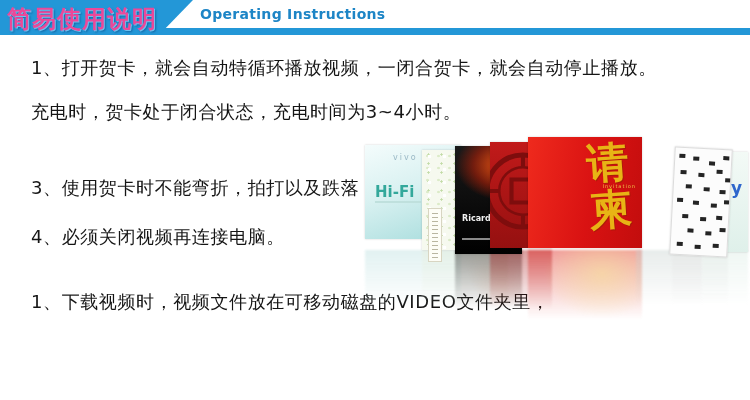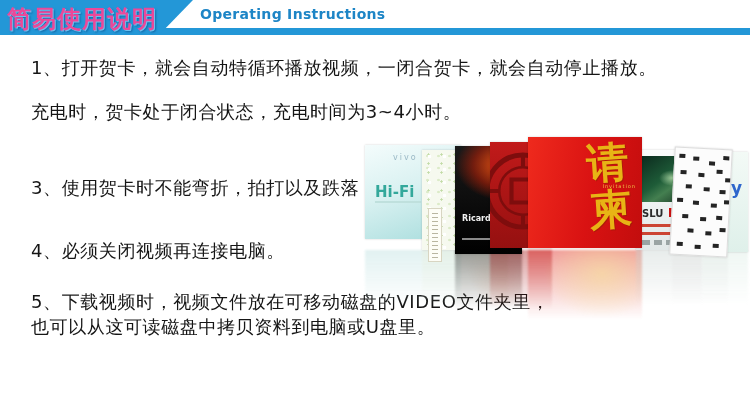--- a/index.html
+++ b/index.html
@@ -16,21 +16,21 @@
                     text-shadow:1px 1px 0 rgba(120,200,245,.9),2px 2px 2px rgba(10,70,130,.55);}
   .banner .title-en{position:absolute;left:200px;top:6px;font-size:14px;font-weight:bold;
                     color:#1d85c6;letter-spacing:.3px;white-space:nowrap;}
 
   
   .instructions{position:absolute;left:0;top:0;width:750px;height:400px;margin-left:26px;}
   .item{position:absolute;left:0;margin:0;color:#151515;font-size:18px;line-height:25px;
         letter-spacing:.6px;white-space:nowrap;}
   .item .ln{display:block;padding-left:5px;}
   .item .ln + .ln{}
-  .i1{top:55px;} .i2{top:99px;} .i3{top:175px;} .i4{top:238px;text-align:center;} .i5{top:289px;}
+  .i1{top:55px;} .i2{top:99px;} .i3{top:175px;} .i4{top:224px;text-align:center;} .i5{top:289px;}
 
   
   .collage{position:absolute;left:362px;top:136px;width:388px;height:210px;}
   .card{position:absolute;box-shadow:0 0 2px rgba(0,0,0,.18);}
 
   .card-vivo{left:3px;top:9px;width:96px;height:94px;z-index:1;
              background:linear-gradient(160deg,#f4fcfc 0%,#d9f1f1 45%,#a6dcdc 100%);}
   .card-vivo .brand{position:absolute;left:28px;top:8px;font-size:8px;color:#9bb9c6;letter-spacing:2px;}
   .card-vivo .hifi{position:absolute;left:10px;top:38px;font-size:15px;font-weight:bold;color:#33a89b;}
   .card-vivo .sub{position:absolute;left:10px;top:56px;width:46px;height:2px;background:#bfe0dd;}
@@ -128,22 +128,21 @@
     <p class="item i2">
       <span class="ln">充电时，贺卡处于闭合状态，充电时间为3~4小时。</span>
     </p>
     <p class="item i3">
       <span class="ln">3、使用贺卡时不能弯折，拍打以及跌落</span>
     </p>
     <p class="item i4">
       <span class="ln">4、必须关闭视频再连接电脑。</span>
     </p>
     <p class="item i5">
-      <span class="ln">5、下载视频时，视频文件放在可移动磁盘的VIDEO文件夹里，</span>
-      <span class="ln">也可以从这可读磁盘中拷贝资料到电脑或U盘里。</span>
+      <span class="ln">1、下载视频时，视频文件放在可移动磁盘的VIDEO文件夹里，</span>
     </p>
   </main>
 
   <div class="collage">
 
     <div class="card card-vivo">
       <span class="brand">vivo</span>
       <span class="hifi">Hi-Fi</span>
       <span class="sub"></span>
     </div>
@@ -168,30 +167,20 @@
     </div>
 
     <div class="card card-red">
       <span class="calli">
         <span class="ch">请</span>
         <span class="ch">柬</span>
       </span>
       <span class="inv">Invitation</span>
     </div>
 
-    <div class="card card-brochure">
-      <span class="photo">
-        <span class="glow"></span>
-      </span>
-      <span class="logo">SLU</span>
-      <span class="badge">120</span>
-      <span class="rline1"></span>
-      <span class="rline2"></span>
-      <span class="btnrow"></span>
-    </div>
 
     <div class="card card-polka">
       <span class="confetti"></span>
     </div>
 
     <div class="card card-mint">
       <span class="la">a</span>
       <span class="ly">y</span>
       <span class="chip1"></span>
       <span class="chip2"></span>

